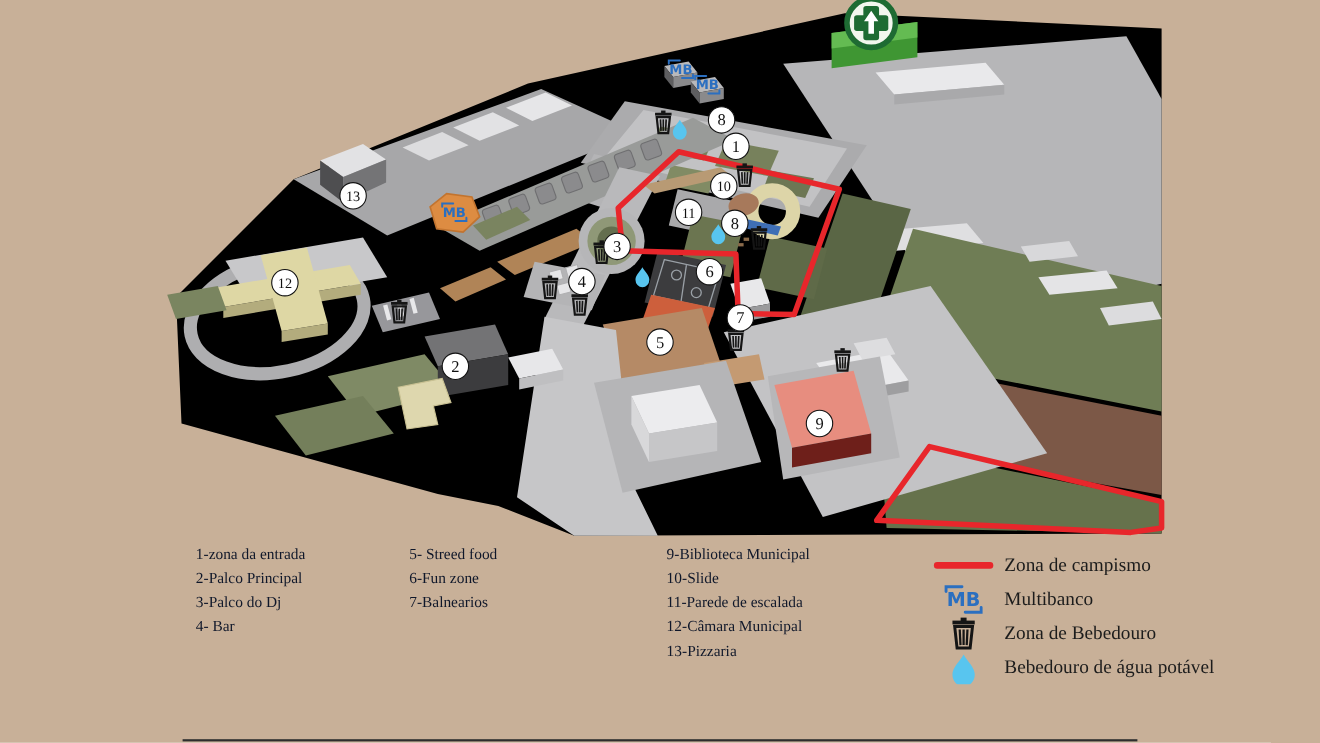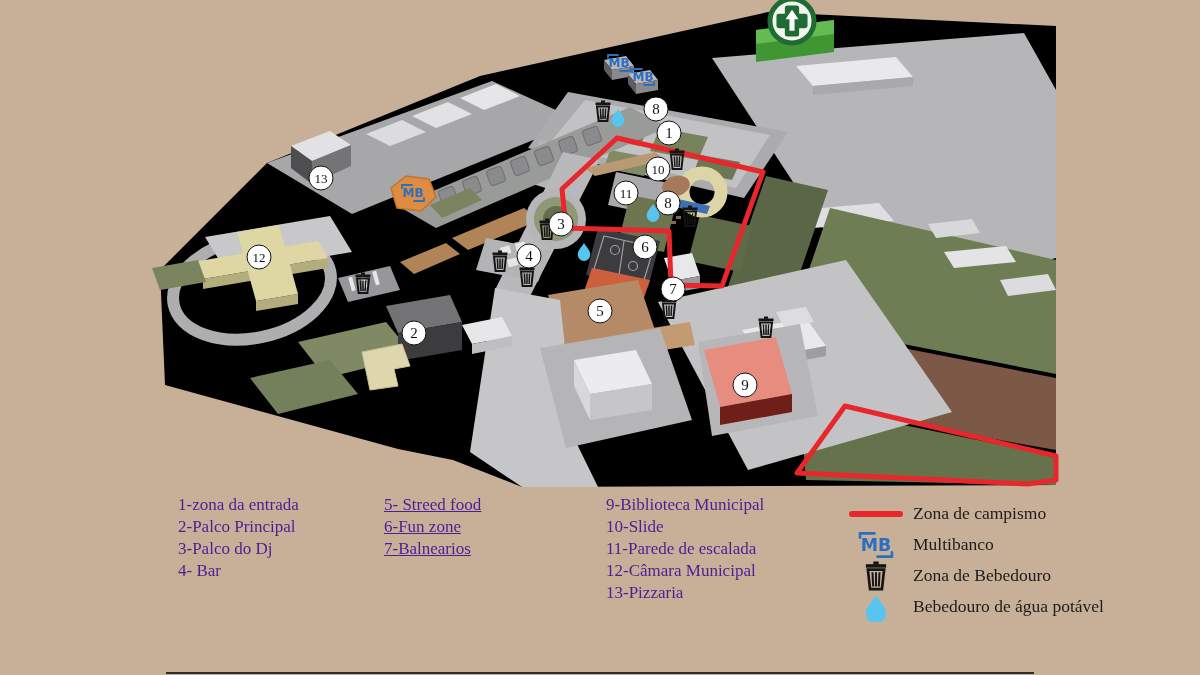--- a/index.html
+++ b/index.html
@@ -1,21 +1,21 @@
 <!DOCTYPE html>
 <html><head>
 <meta charset="utf-8">
 <style>
   html,body{margin:0;padding:0;}
   .stage{position:relative;width:1200px;height:675px;background:#c8b098;overflow:hidden;
          font-family:"Liberation Serif",serif;}
   .map-wrap{position:absolute;left:0;top:0;width:1200px;height:492px;}
   svg text{user-select:none;}
   .legend{position:absolute;left:0;top:492px;width:1200px;height:183px;}
-  .legend-col{position:absolute;top:2px;color:#4c1d95;font-size:17px;line-height:22px;white-space:nowrap;}
+  .legend-col{position:absolute;top:2px;color:#0f172a;font-size:14px;line-height:22px;white-space:nowrap;}
   .legend-col .legend-item{height:22px;}
   .legend-symbols{position:absolute;left:845px;top:6px;}
   .legend-sym-row{display:flex;align-items:center;height:31px;color:#1c1c1c;font-size:17.5px;white-space:nowrap;text-align:center;}
   .sym-box{width:62px;display:flex;justify-content:center;align-items:center;margin-right:6px;flex:0 0 62px;}
   .red-line-swatch{width:54px;height:6px;border-radius:3px;}
   .bottom-line{position:absolute;left:166px;top:672px;width:868px;height:2px;background:#2e2e2e;}
 </style>
 </head>
 <body>
 
@@ -260,21 +260,21 @@
   </div>
 
   <div class="legend">
     <div id="legend-cols">
         <div class="legend-col" style="left: 178px;">
           <div class="legend-item">1-zona da entrada</div>
           <div class="legend-item">2-Palco Principal</div>
           <div class="legend-item">3-Palco do Dj</div>
           <div class="legend-item">4- Bar</div>
         </div>
-        <div class="legend-col" style="left: 384px; text-decoration: underline;">
+        <div class="legend-col" style="left: 372px;">
           <div class="legend-item">5- Streed food</div>
           <div class="legend-item">6-Fun zone</div>
           <div class="legend-item">7-Balnearios</div>
         </div>
         <div class="legend-col" style="left: 606px;">
           <div class="legend-item">9-Biblioteca Municipal</div>
           <div class="legend-item">10-Slide</div>
           <div class="legend-item">11-Parede de escalada</div>
           <div class="legend-item">12-Câmara Municipal</div>
           <div class="legend-item">13-Pizzaria</div>

